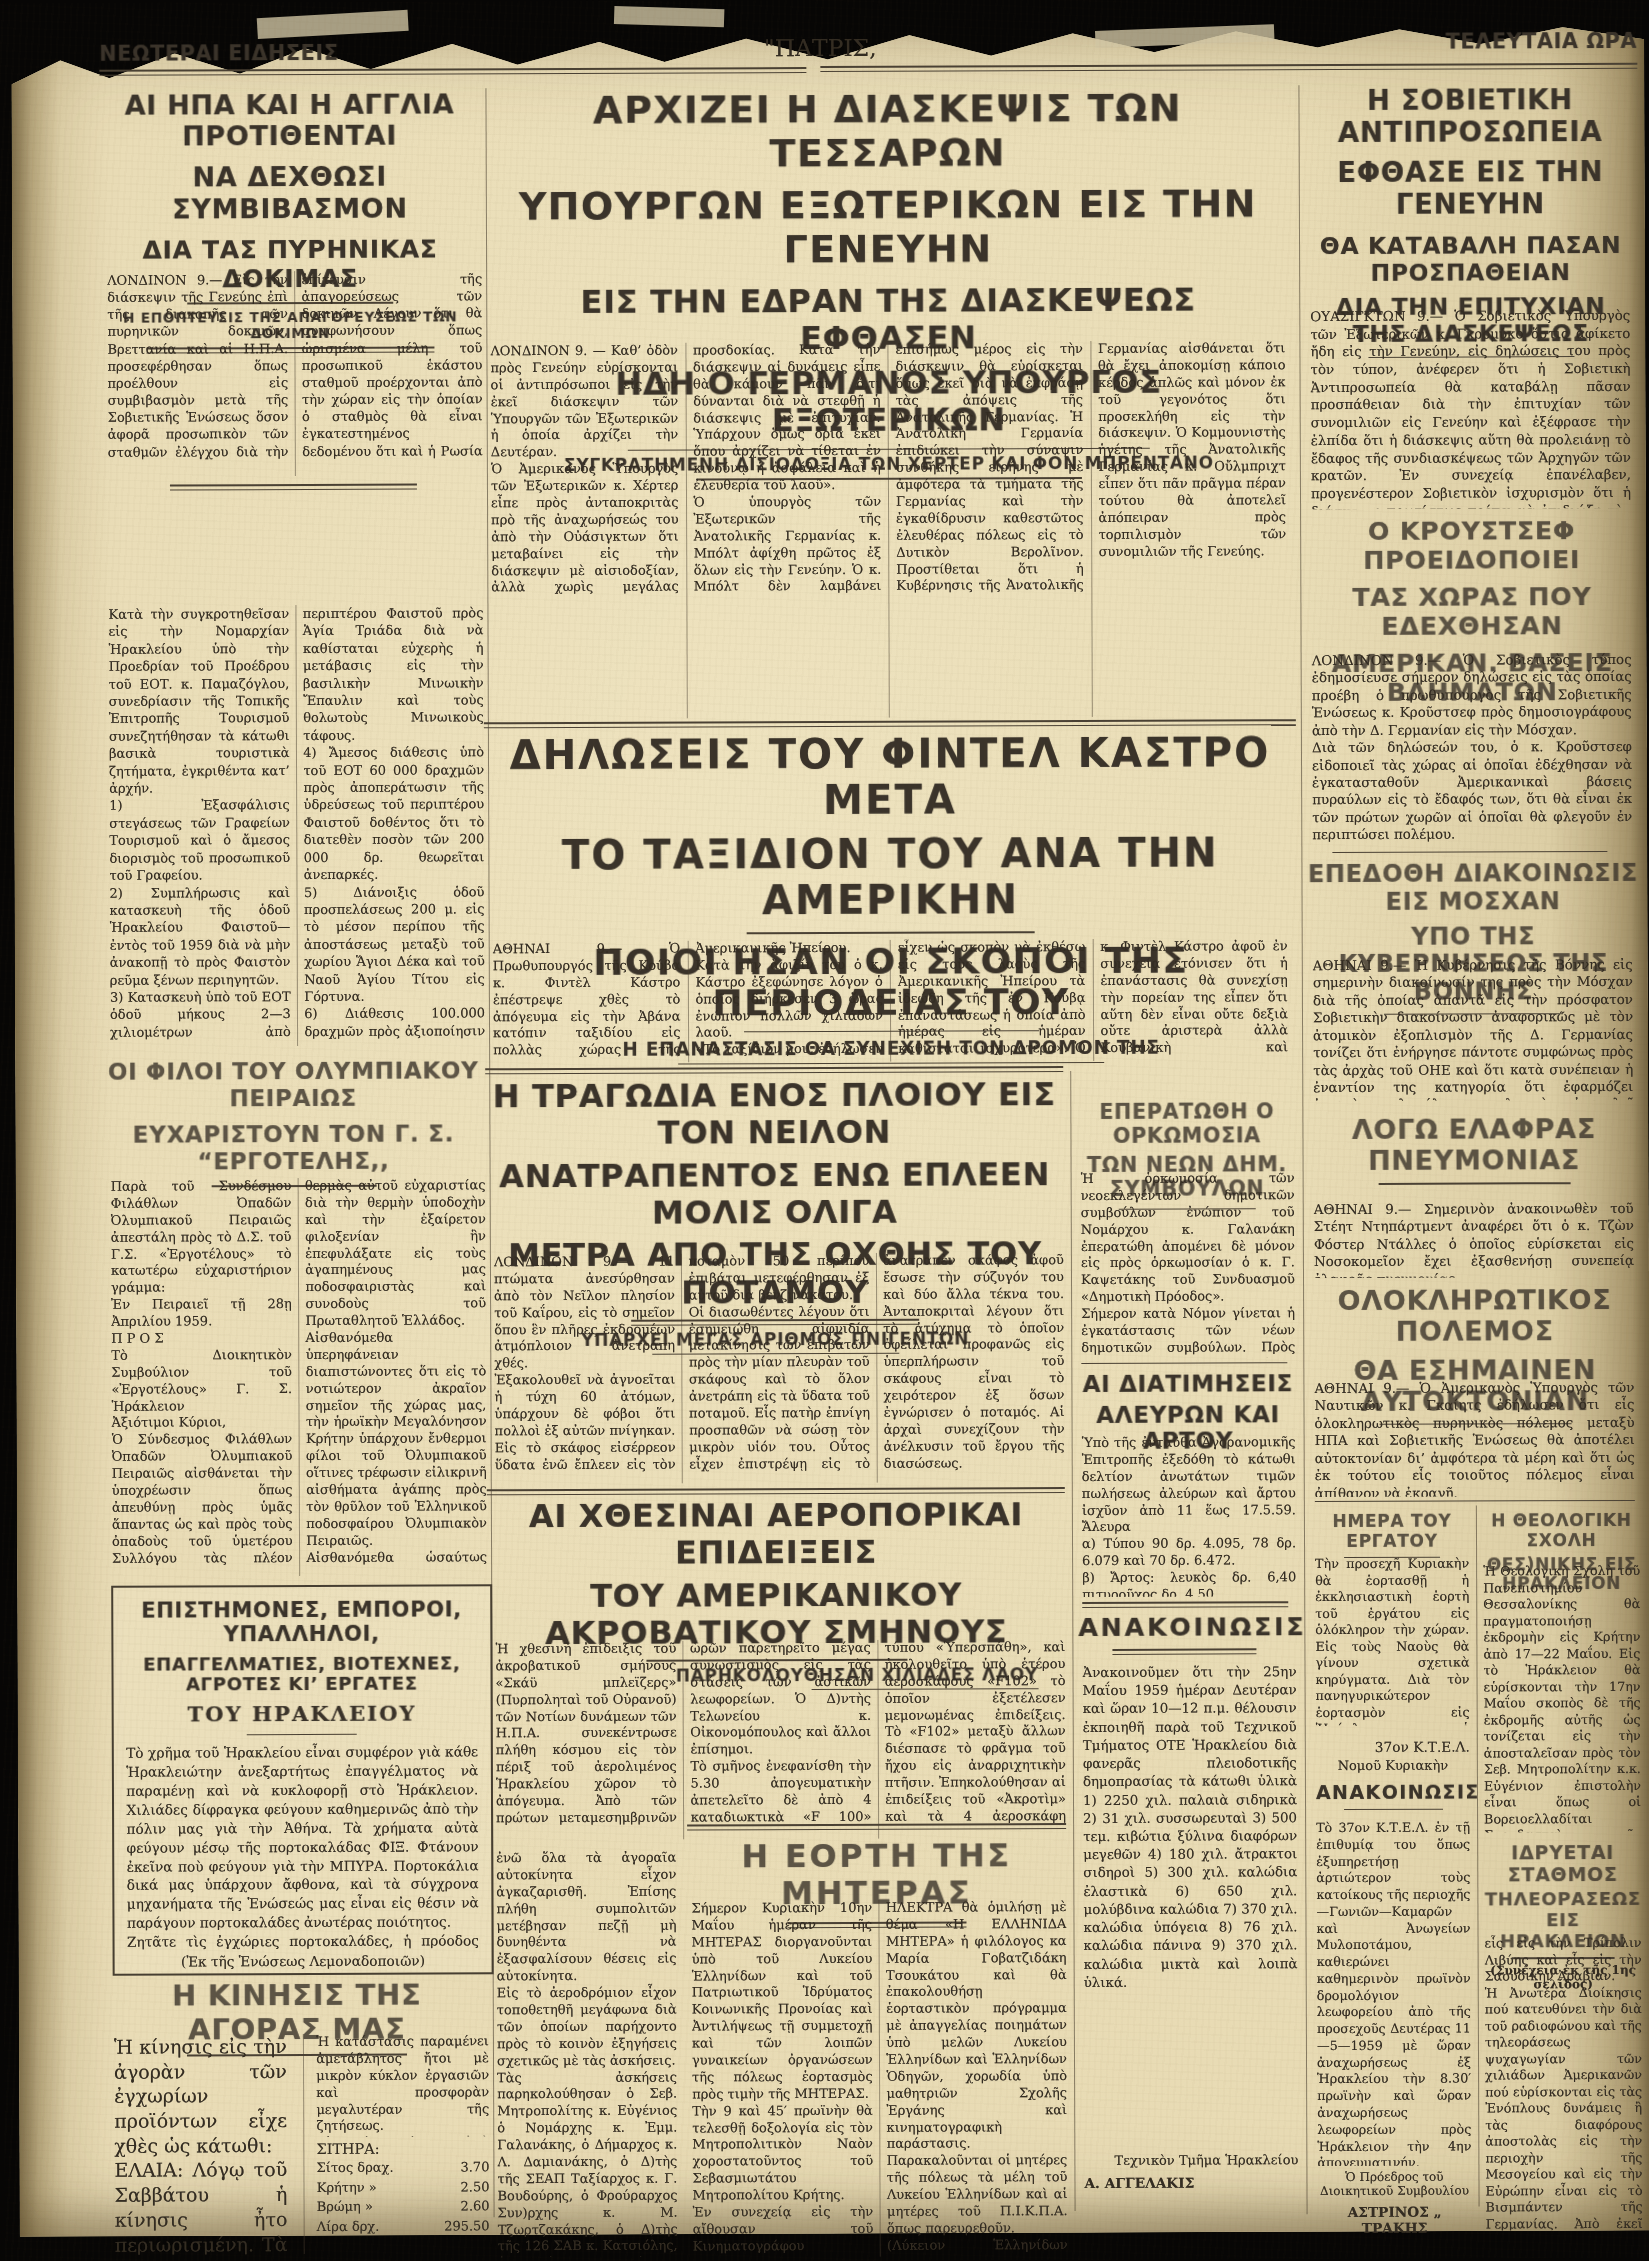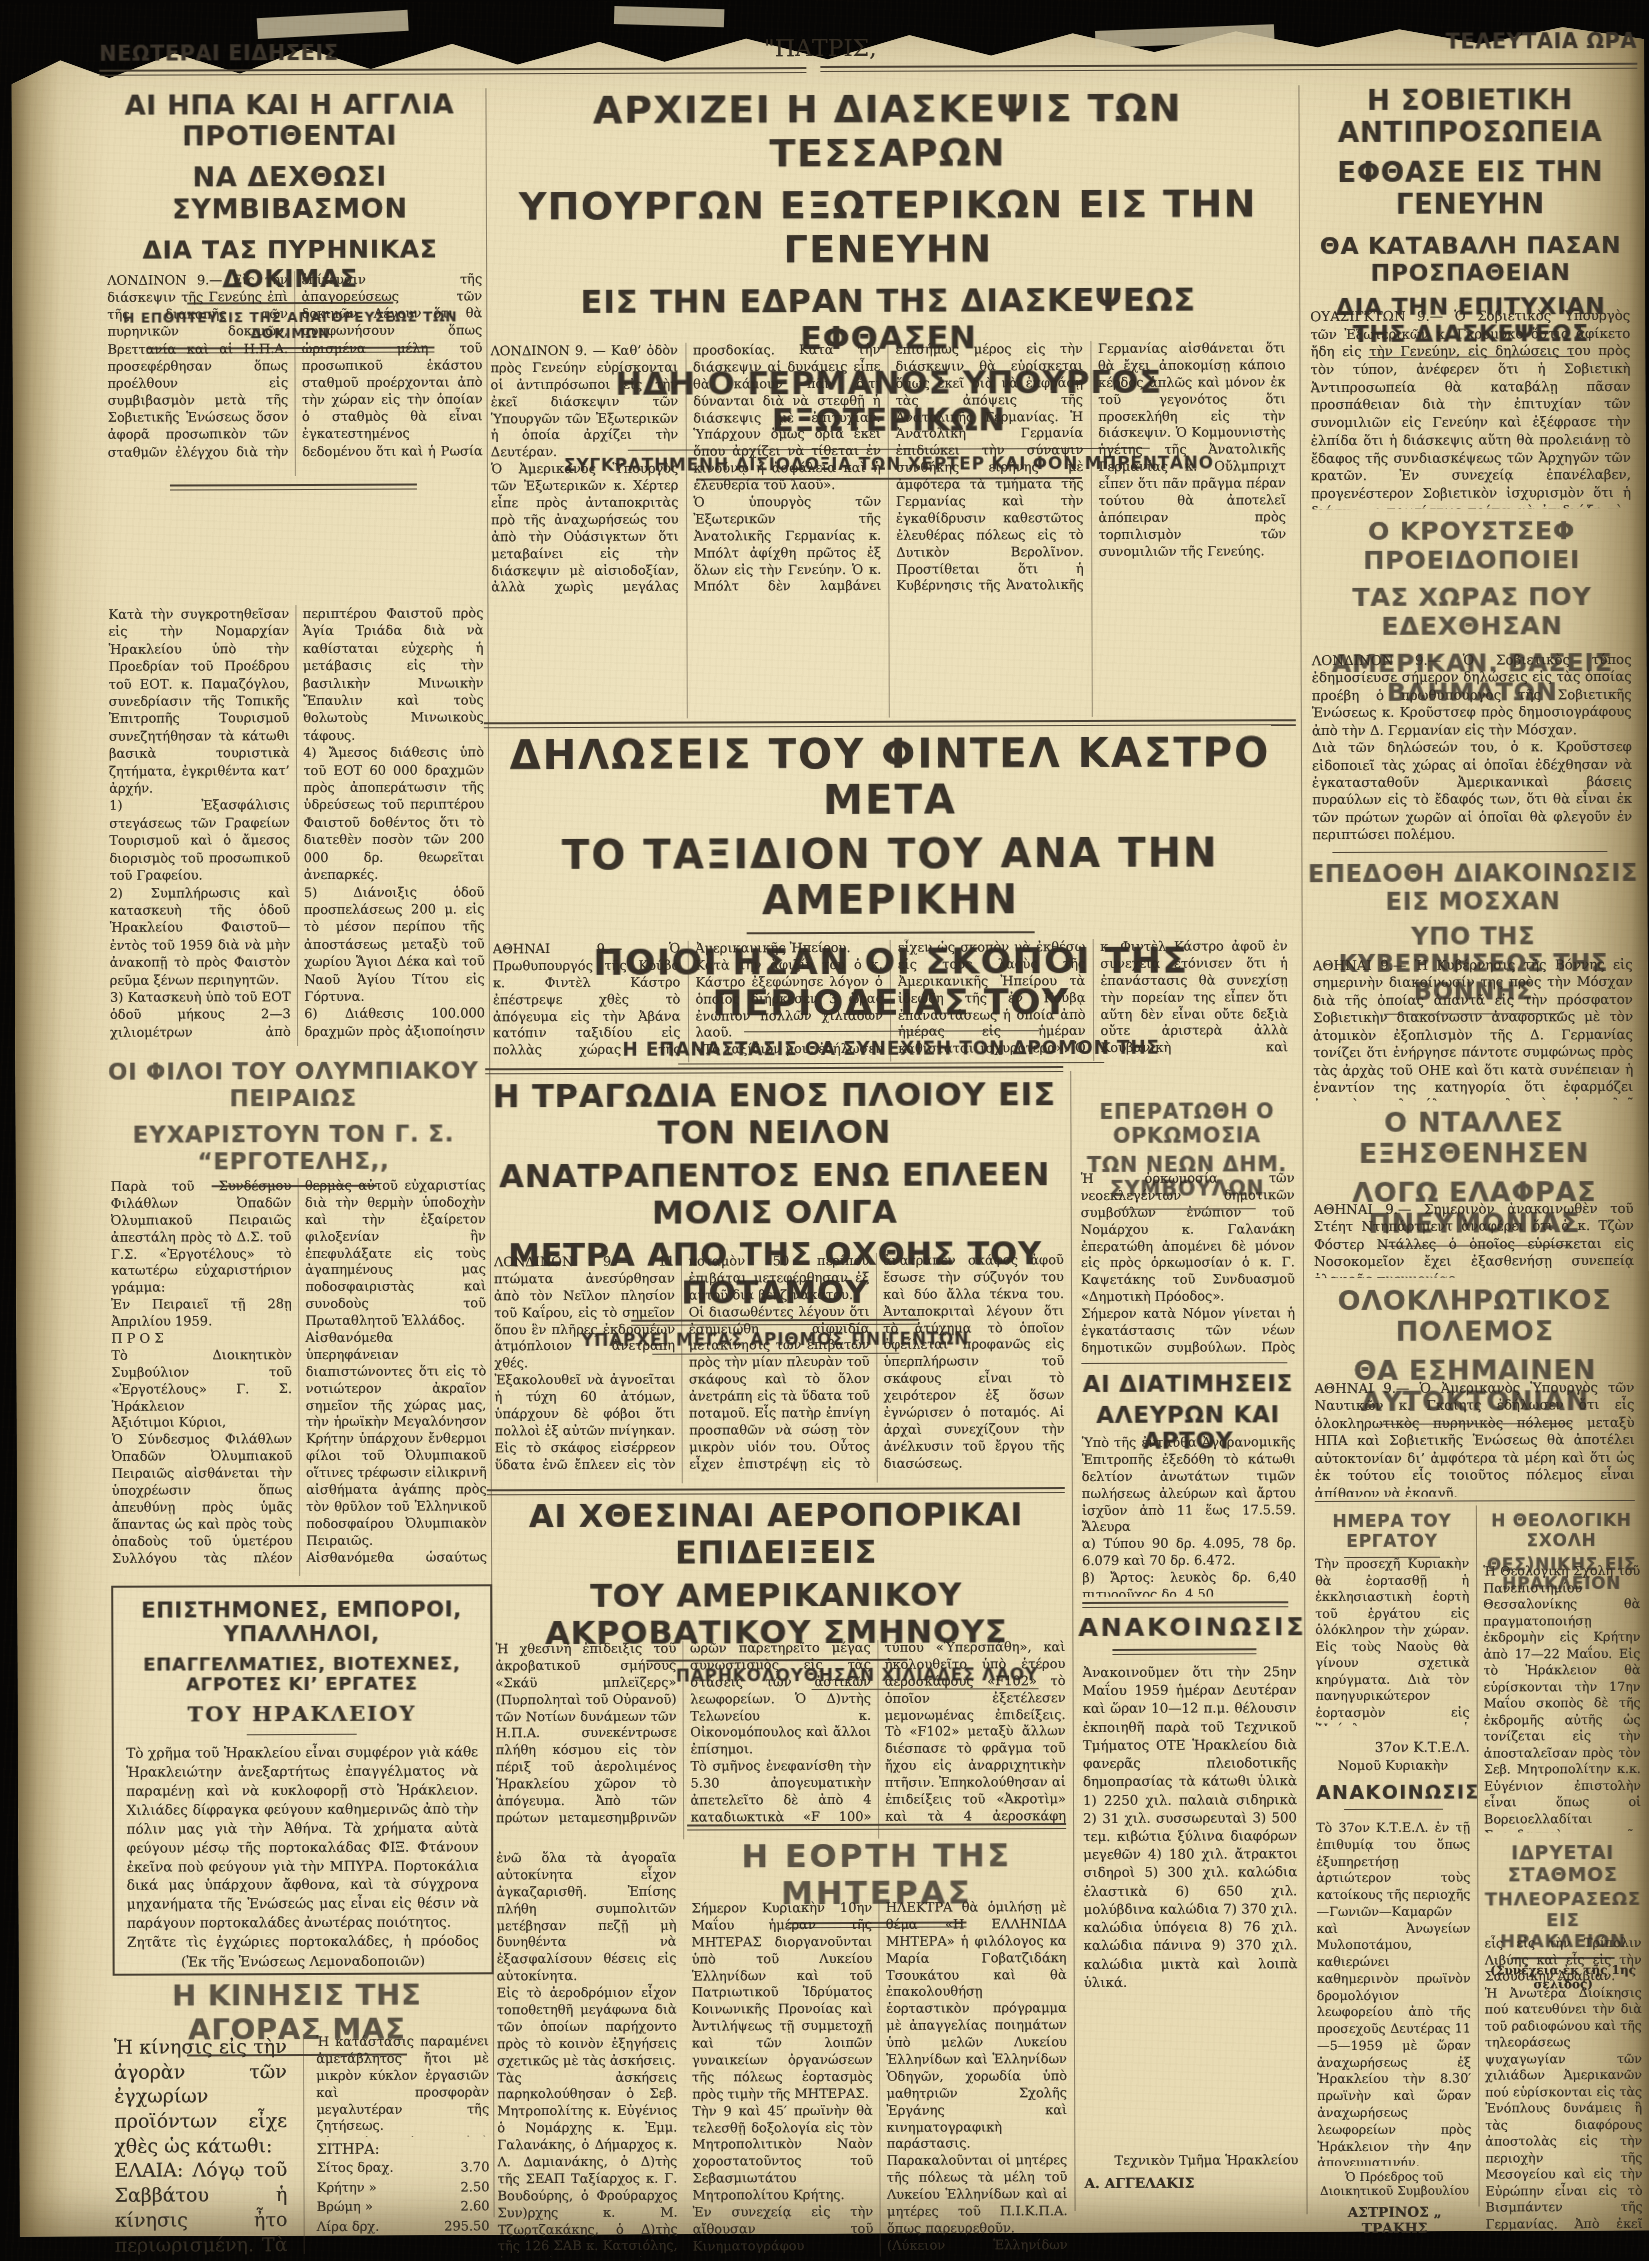--- a/index.html
+++ b/index.html
@@ -248,21 +248,20 @@
 
   <div class="abs rule" style="left:1333px;top:854px;width:275px;height:1.4px"></div>
   <div class="abs" style="left:1308px;top:863px;width:331px">
     <div class="hl faded" style="font-size:24px">ΕΠΕΔΟΘΗ ΔΙΑΚΟΙΝΩΣΙΣ ΕΙΣ ΜΟΣΧΑΝ</div>
     <div class="hl faded" style="font-size:24px;margin-top:6.9px">ΥΠΟ ΤΗΣ ΚΥΒΕΡΝΗΣΕΩΣ ΤΗΣ ΒΟΝΝΗΣ</div>
     <div class="rule" style="width:179px;margin:6.9px auto 0;height:1.4px"></div>
   </div>
   <div class="abs body" style="left:1313px;top:959px;width:320px;height:144px;font-size:13.4px;line-height:1.3">ΑΘΗΝΑΙ 9.— Ἡ Κυβέρνησις τῆς Βόννης εἰς σημερινὴν διακοίνωσίν της πρὸς τὴν Μόσχαν διὰ τῆς ὁποίας ἀπαντᾶ εἰς τὴν πρόσφατον Σοβιετικὴν διακοίνωσιν ἀναφορικῶς μὲ τὸν ἀτομικὸν ἐξοπλισμὸν τῆς Δ. Γερμανίας τονίζει ὅτι ἐνήργησε πάντοτε συμφώνως πρὸς τὰς ἀρχὰς τοῦ ΟΗΕ καὶ ὅτι κατὰ συνέπειαν ἡ ἐναντίον της κατηγορία ὅτι ἐφαρμόζει ἐνεργὸν φιλοπόλεμον πολιτικὴν ἀποτελεῖ διαστροφὴν τῶν γεγονότων.</div>
 
   <div class="abs" style="left:1308px;top:1109px;width:331px">
-    <div class="hl faded" style="font-size:27px">Ο ΝΤΑΛΛΕΣ ΕΞΗΣΘΕΝΗΣΕΝ</div>
     <div class="hl faded" style="font-size:27px;margin-top:6.9px">ΛΟΓΩ ΕΛΑΦΡΑΣ ΠΝΕΥΜΟΝΙΑΣ</div>
     <div class="rule" style="width:192px;margin:6.9px auto 0;height:1.4px"></div>
   </div>
   <div class="abs body" style="left:1313px;top:1203px;width:320px;height:77px;font-size:13.4px;line-height:1.3">ΑΘΗΝΑΙ 9.— Σημερινὸν ἀνακοινωθὲν τοῦ Στέητ Ντηπάρτμεντ ἀναφέρει ὅτι ὁ κ. Τζὼν Φόστερ Ντάλλες ὁ ὁποῖος εὑρίσκεται εἰς Νοσοκομεῖον ἔχει ἐξασθενήσῃ συνεπείᾳ ἐλαφρᾶς πνευμονίας.</div>
 
   <div class="abs" style="left:1308px;top:1287px;width:331px">
     <div class="hl faded" style="font-size:27px">ΟΛΟΚΛΗΡΩΤΙΚΟΣ ΠΟΛΕΜΟΣ</div>
     <div class="hl faded" style="font-size:27px;margin-top:6.9px">ΘΑ ΕΣΗΜΑΙΝΕΝ ΑΥΤΟΚΤΟΝΙΑΝ</div>
     <div class="rule" style="width:192px;margin:6.9px auto 0;height:1.4px"></div>
   </div>

